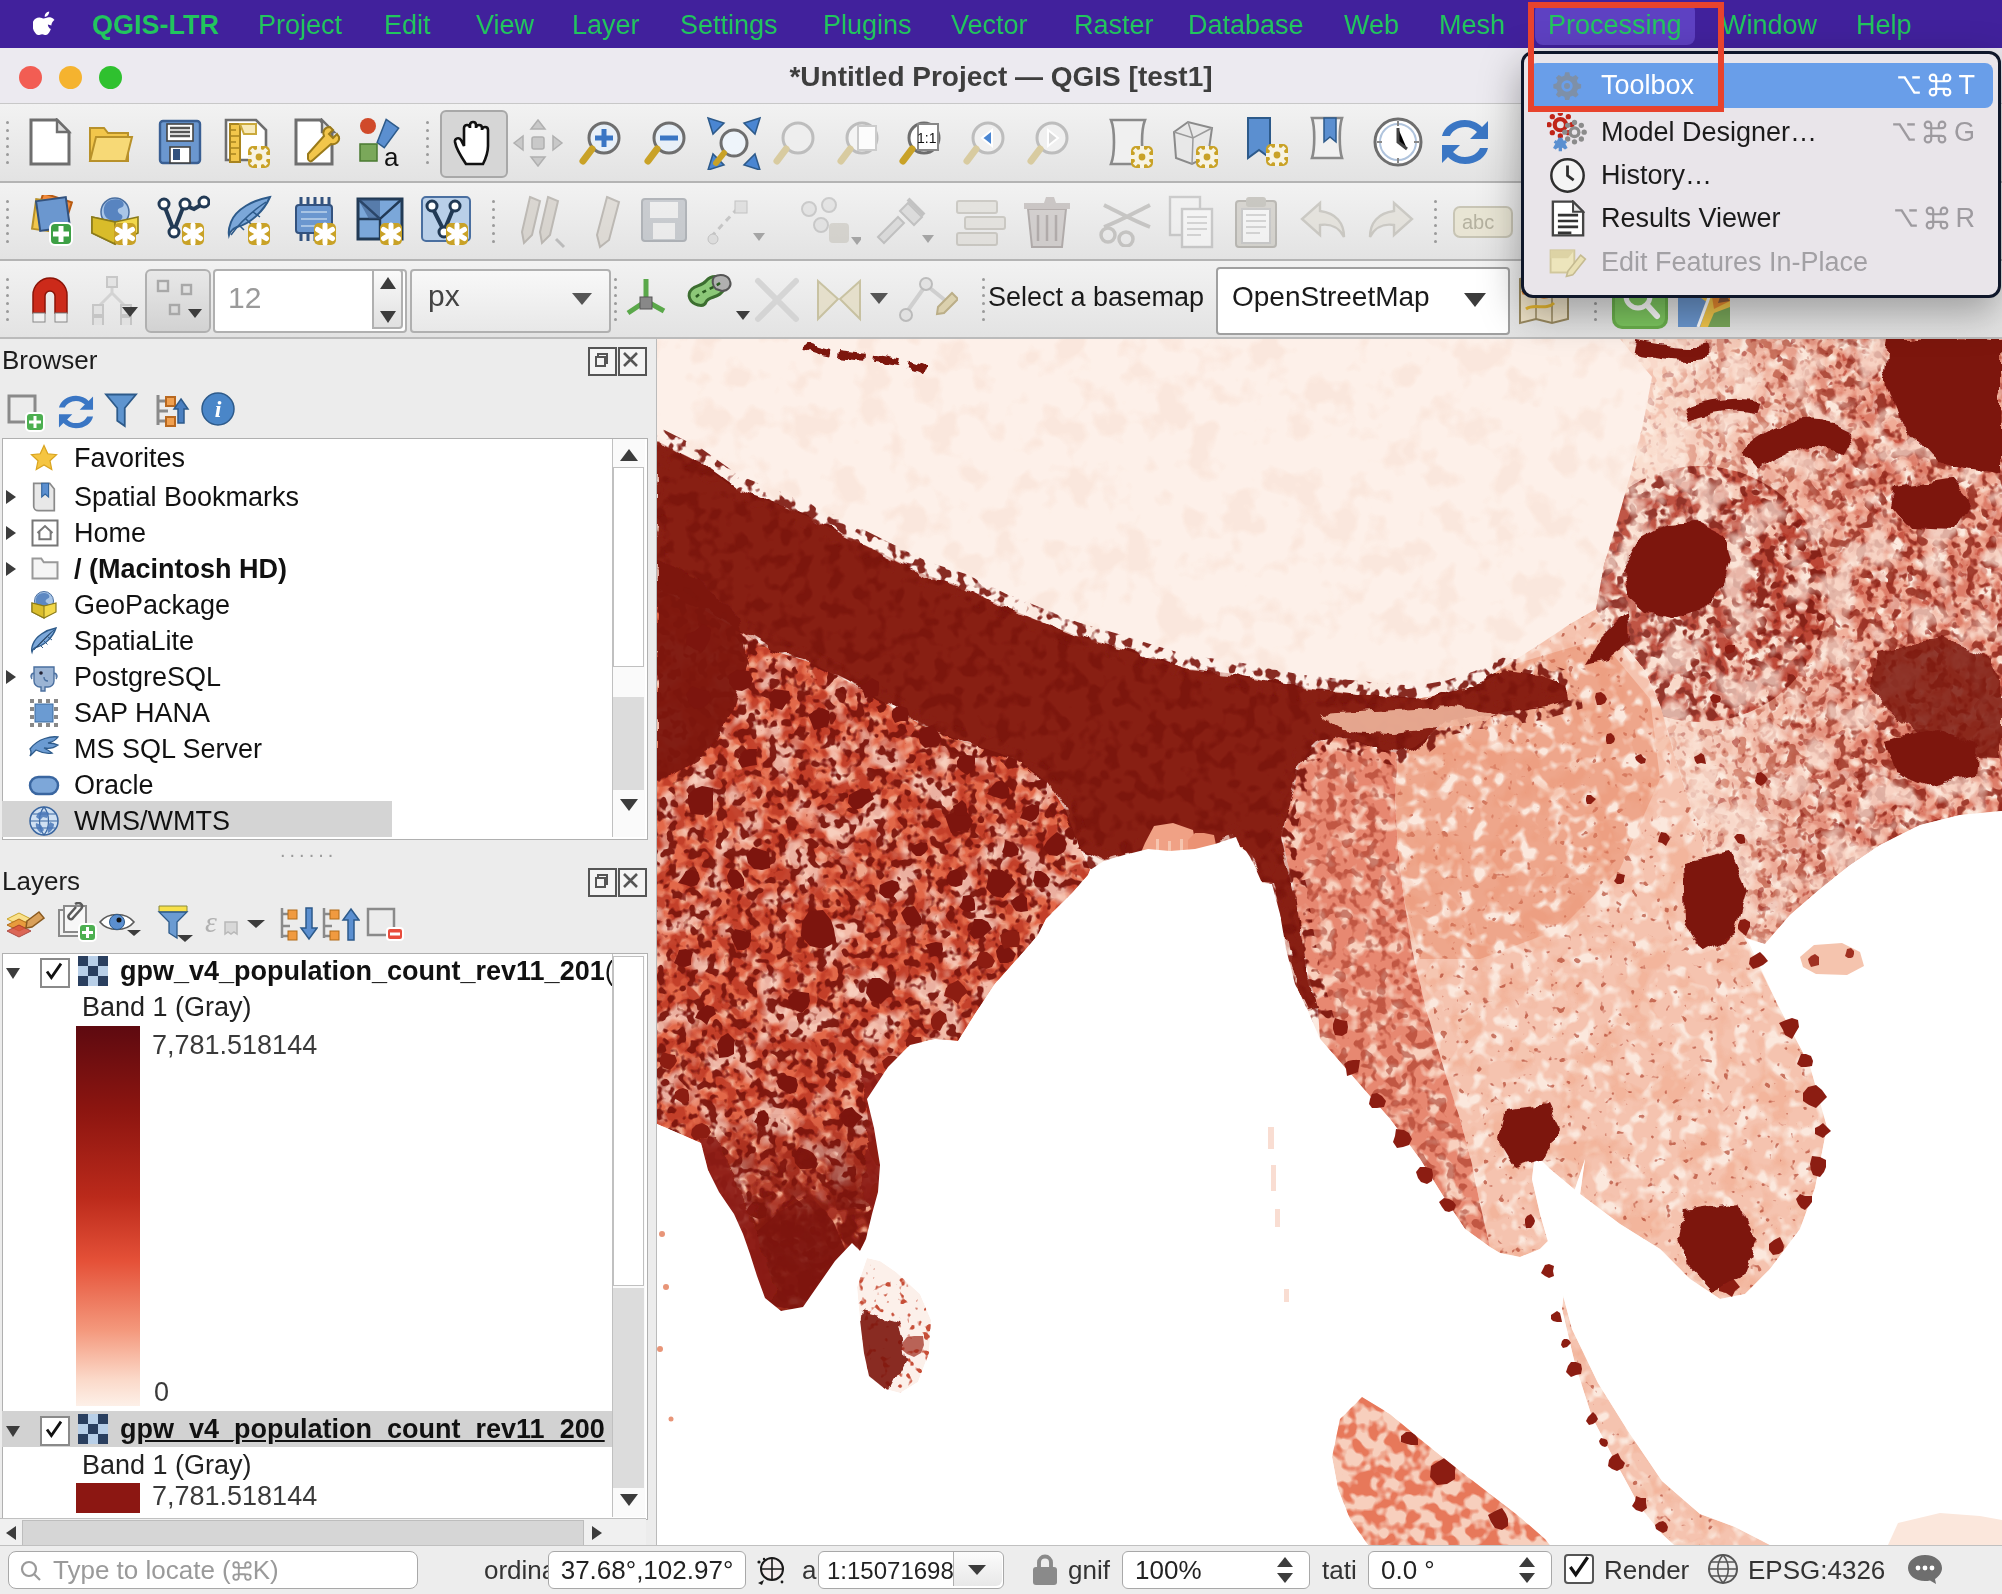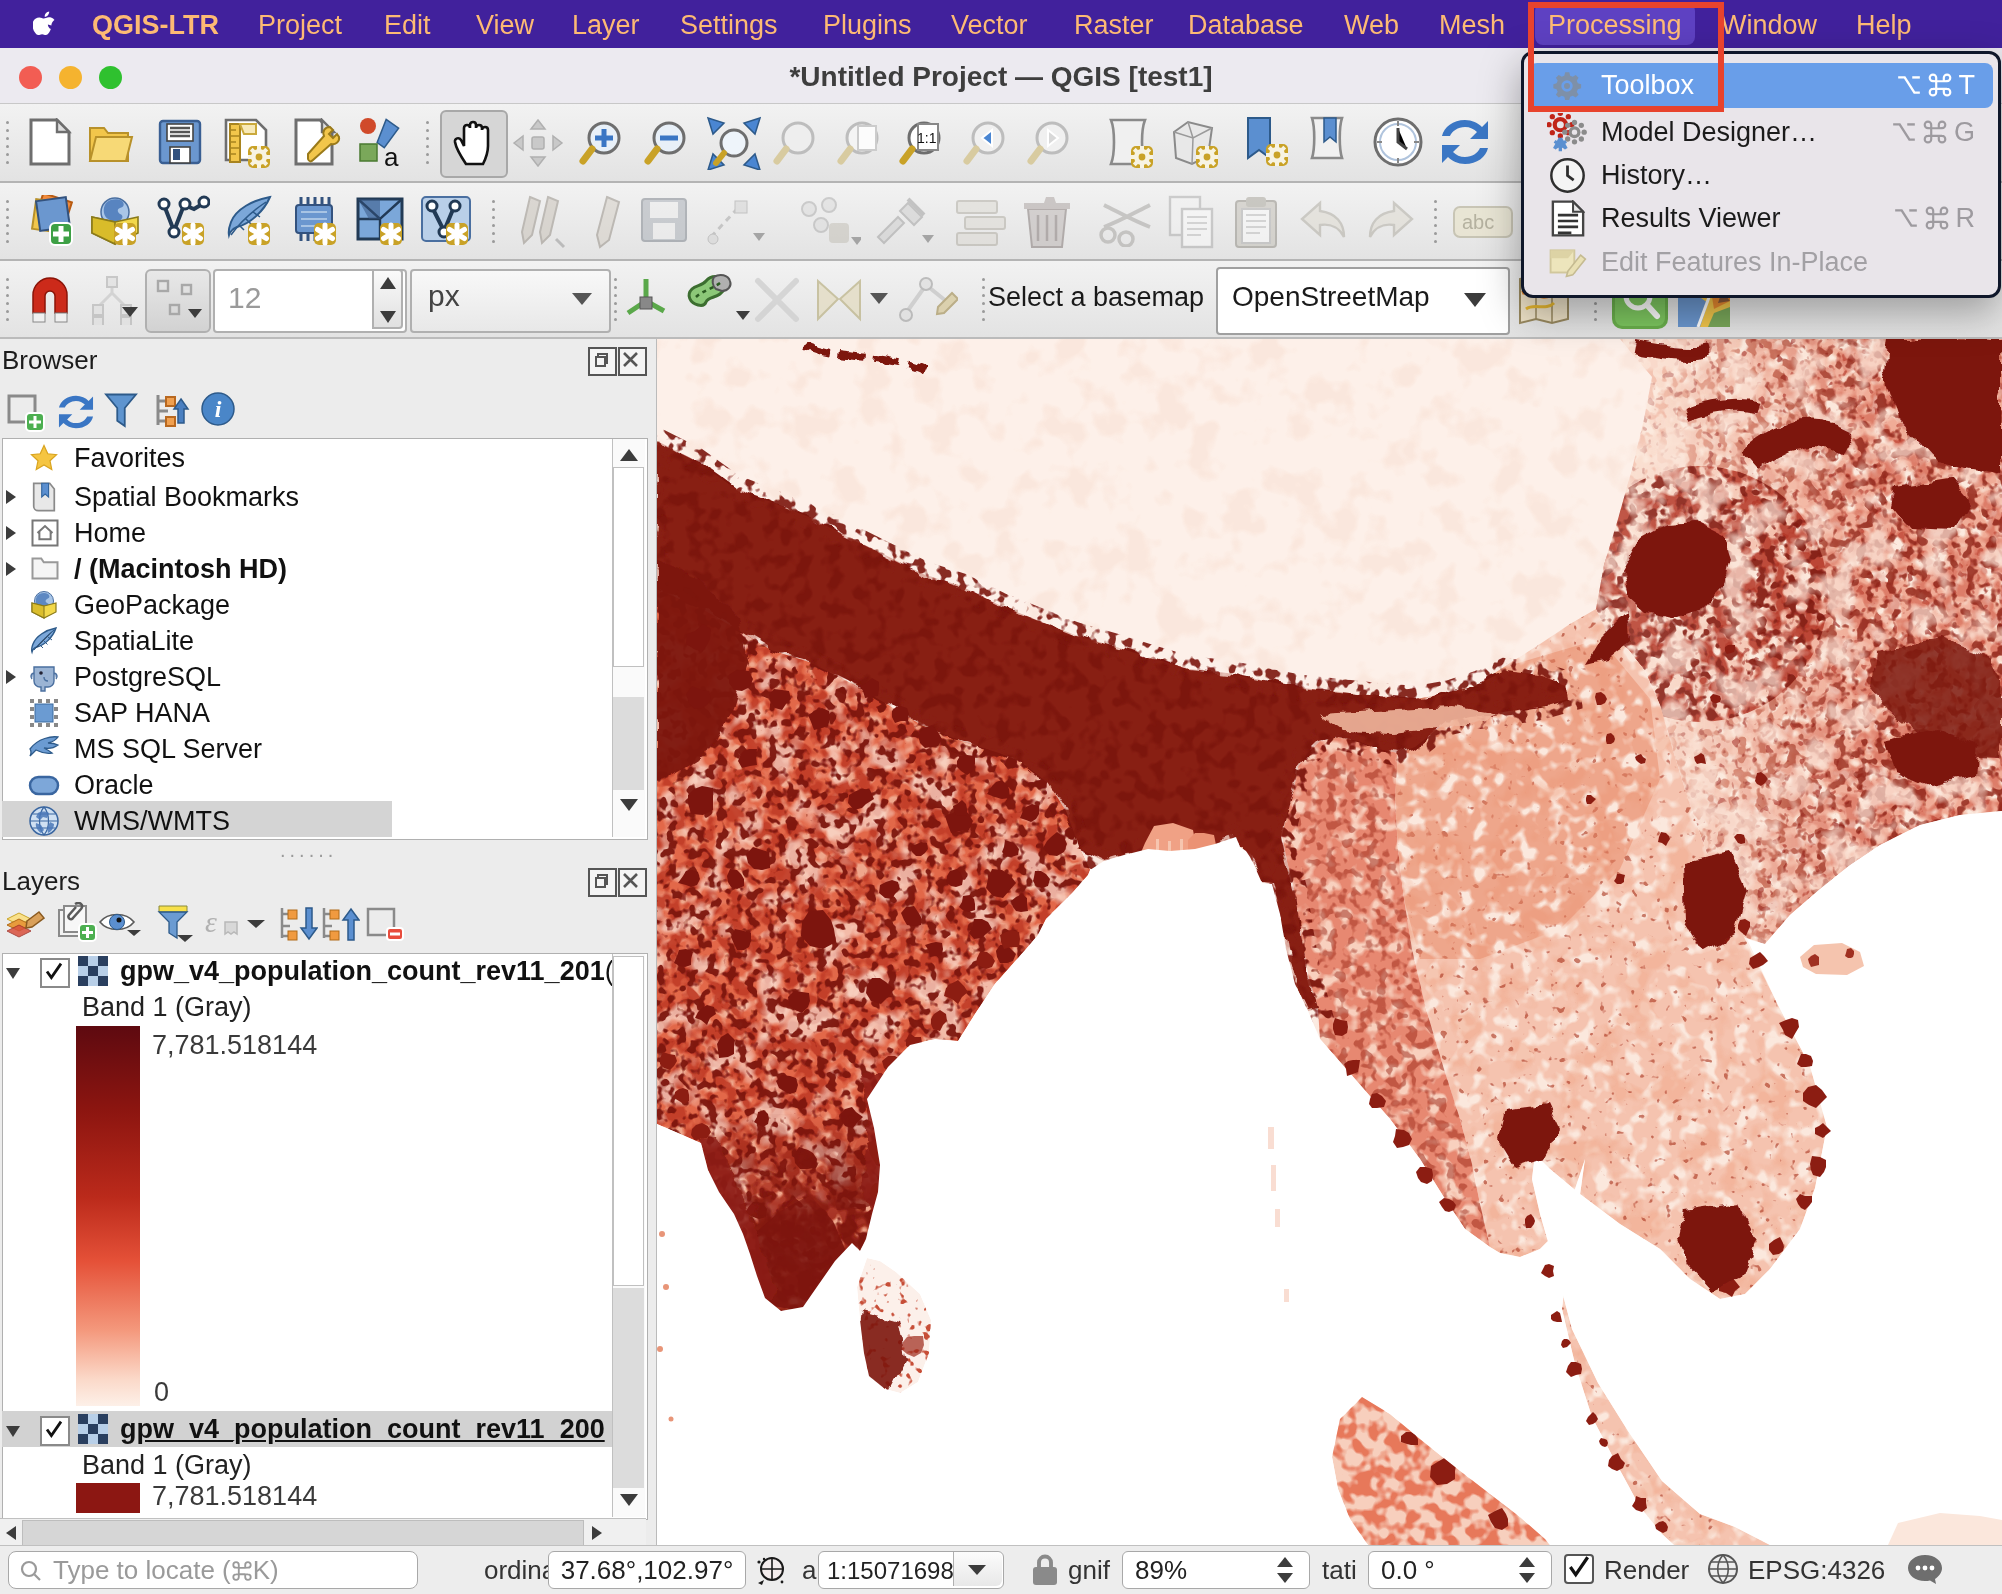--- a/index.html
+++ b/index.html
@@ -1,19 +1,19 @@
 <!DOCTYPE html>
 <html><head>
 <meta charset="utf-8">
 <style>
   html,body{margin:0;padding:0;width:2002px;height:1594px;overflow:hidden;
     font-family:"Liberation Sans",sans-serif;background:#ececec;}
   .abs{position:absolute;}
   #menubar{position:absolute;left:0;top:0;width:2002px;height:48px;background:#41219c;}
-  #menubar .mi{position:absolute;top:0;height:48px;line-height:50px;color:#fdba74;font-size:27px;}
+  #menubar .mi{position:absolute;top:0;height:48px;line-height:50px;color:#22c55e;font-size:27px;}
   #titlebar{position:absolute;left:0;top:48px;width:2002px;height:55px;background:#eceaf0;border-bottom:1px solid #c8c8c8;}
   .tl{position:absolute;top:66px;width:23px;height:23px;border-radius:50%;}
   #title{position:absolute;left:0;top:48px;width:2002px;height:55px;text-align:center;line-height:57px;
      font-size:28px;font-weight:bold;color:#3e3e3e;}
   .trow{position:absolute;left:0;width:2002px;background:linear-gradient(#f2f2f2,#e3e3e3);}
   #trow1{top:104px;height:77px;border-bottom:2px solid #b4b4b4;}
   #trow2{top:183px;height:76px;border-bottom:2px solid #b4b4b4;}
   #trow3{top:261px;height:76px;border-bottom:2px solid #bbb;padding-left:33px;}
   .ico{position:absolute;}
   .grip{position:absolute;width:10px;height:56px;}
@@ -1434,21 +1434,21 @@
  <svg class="abs" style="left:148px;top:12px" width="20" height="12">
         <path d="M1 1h18l-9 10z" fill="#3c3c3c"></path>
       </svg>
 </div>
 <svg class="abs" style="left:1030px;top:6px" width="30" height="36" viewBox="0 0 20 24">
       <rect x="2" y="10" width="16" height="12" rx="2" fill="#8a8a8a"></rect>
       <path d="M6 10V7a4 4 0 0 1 8 0v3" fill="none" stroke="#8a8a8a" stroke-width="2.6"></path>
     </svg>
 <span class="abs" style="left:1068px;top:9px;">gnif</span>
 <div class="sbox" style="left:1122px;top:5px;width:186px;height:36px;">
- <span class="abs" style="left:12px;top:3px;">89%</span>
+ <span class="abs" style="left:12px;top:3px;">100%</span>
  <svg class="abs" style="left:152px;top:4px" width="20" height="28">
         <path d="M10 1 18 11H2z" fill="#3c3c3c"></path>
         <path d="M10 27 2 17h16z" fill="#3c3c3c"></path>
       </svg>
 </div>
 <span class="abs" style="left:1322px;top:9px;">tati</span>
 <div class="sbox" style="left:1368px;top:5px;width:182px;height:36px;">
  <span class="abs" style="left:12px;top:3px;">0.0 °</span>
  <svg class="abs" style="left:148px;top:4px" width="20" height="28">
         <path d="M10 1 18 11H2z" fill="#3c3c3c"></path>

